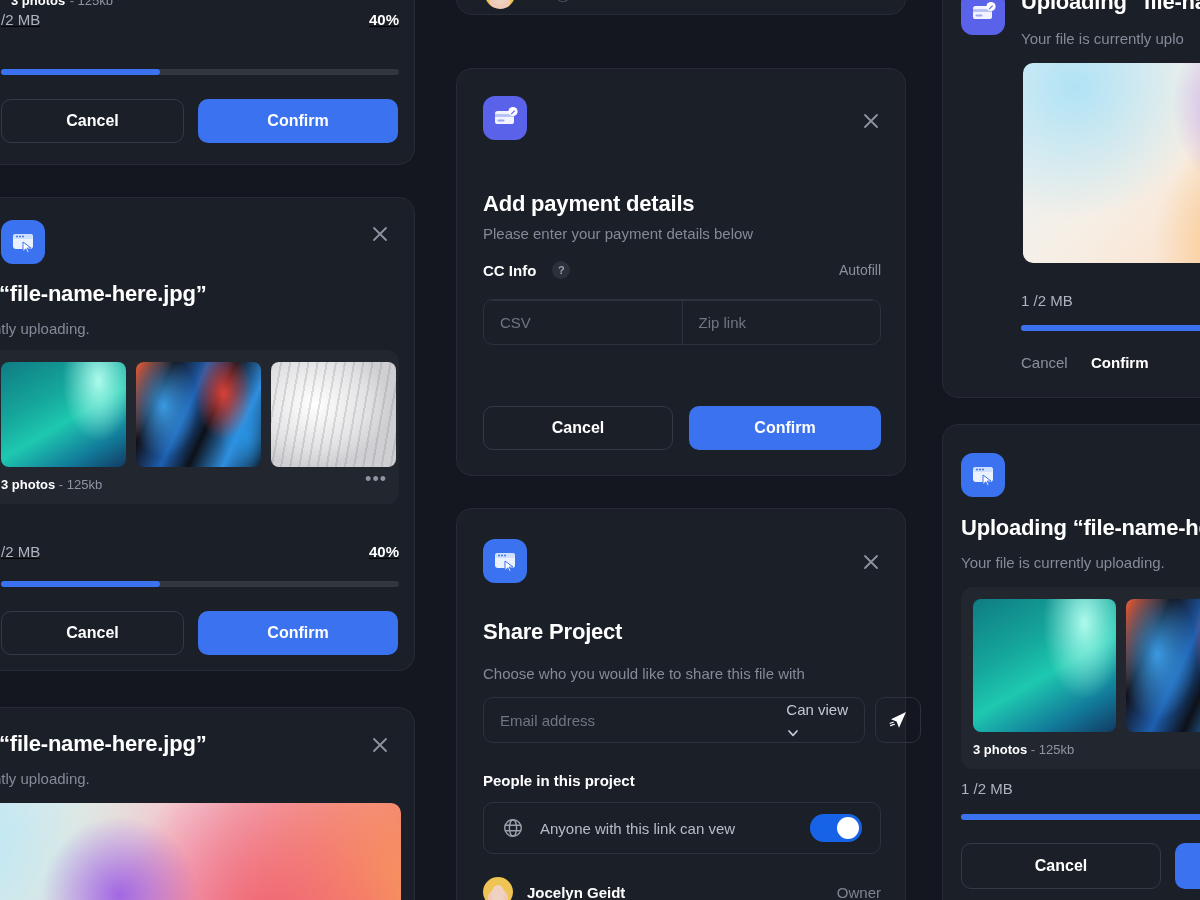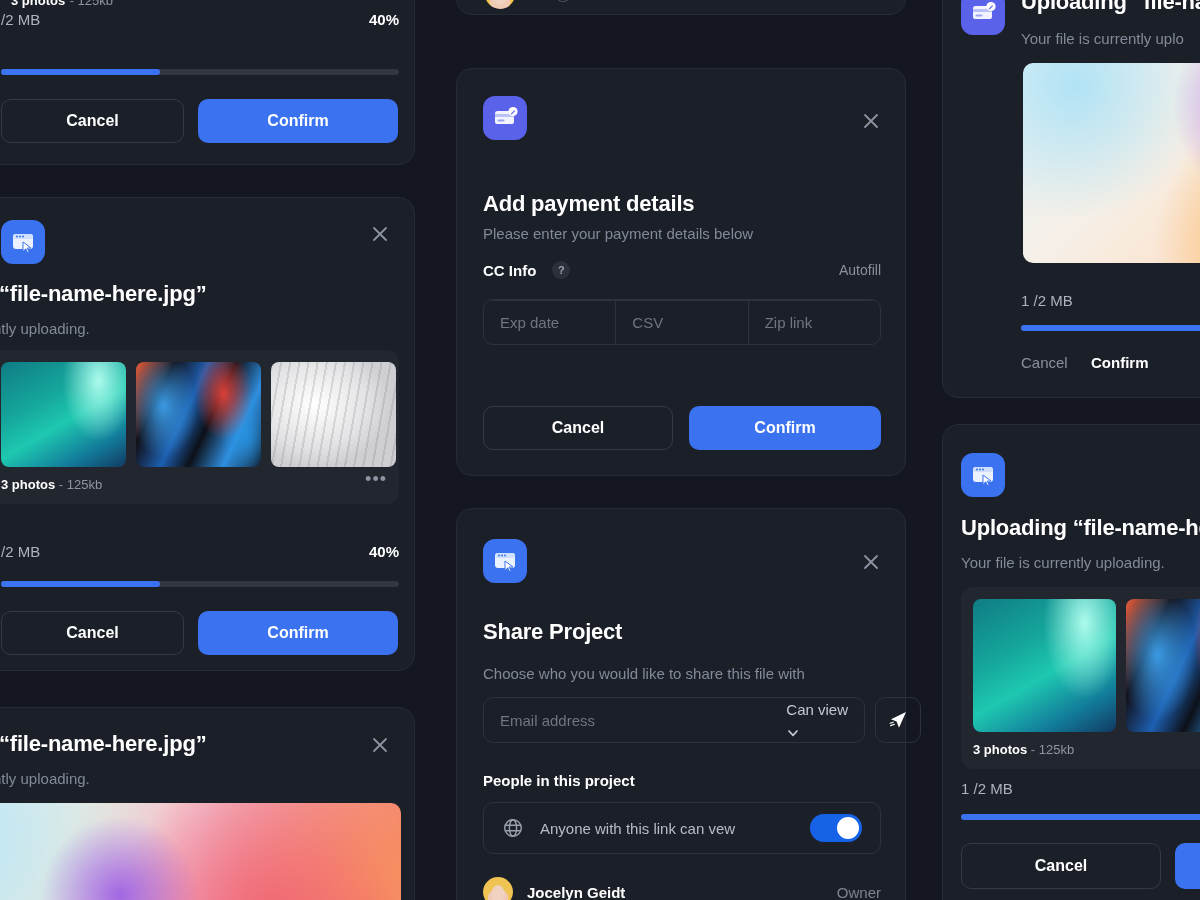--- a/index.html
+++ b/index.html
@@ -48,21 +48,21 @@
     cursor: pointer; border: 1px solid transparent;
     user-select: none;
   }
   .btn-ghost { background: transparent; border-color: #343945; color: #ffffff; }
   .btn-primary { background: #3b72f0; color: #ffffff; }
 
   
   .prog-track { height: 6px; border-radius: 3px; background: #32363f; width: 100%; }
   .prog-fill { height: 6px; border-radius: 3px; background: #3b72f0; }
 
-  .meta-row { display: flex; justify-content: space-between; align-items: flex-start; }
+  .meta-row { display: flex; justify-content: space-between; align-items: flex-start; text-decoration: underline; }
   .meta-left { font-size: 15px; color: #aeb3bf; }
   .meta-right { font-size: 15px; font-weight: bold; color: #ffffff; }
 
   
   .thumb-box {
     background: #22262f; border-radius: 12px; padding: 12px;
   }
   .thumb-row { display: flex; gap: 10px; }
   .thumb { border-radius: 8px; flex: none; }
   .th-teal {
@@ -275,21 +275,20 @@
     <div class="field-label-row" style="position:absolute; left:26px; top:192px; width:398px;">
       <div class="field-label">
         <span>CC Info</span>
         <span class="help-dot">?</span>
       </div>
       <div class="autofill-link">Autofill</div>
     </div>
 
     <div class="cc-group" style="position:absolute; left:26px; top:218px; width:398px;">
       <div class="cc-row2">
-        <div class="cc-cell">Exp date</div>
         <div class="cc-cell">CSV</div>
         <div class="cc-cell">Zip link</div>
       </div>
     </div>
 
     <div class="btn btn-ghost" style="position:absolute; left:26px; top:337px; width:190px; height:44px;">Cancel</div>
     <div class="btn btn-primary" style="position:absolute; left:232px; top:337px; width:192px; height:44px;">Confirm</div>
   </div>
 
   <div class="card" style="left:456px; top:508px; width:450px; height:420px;">

